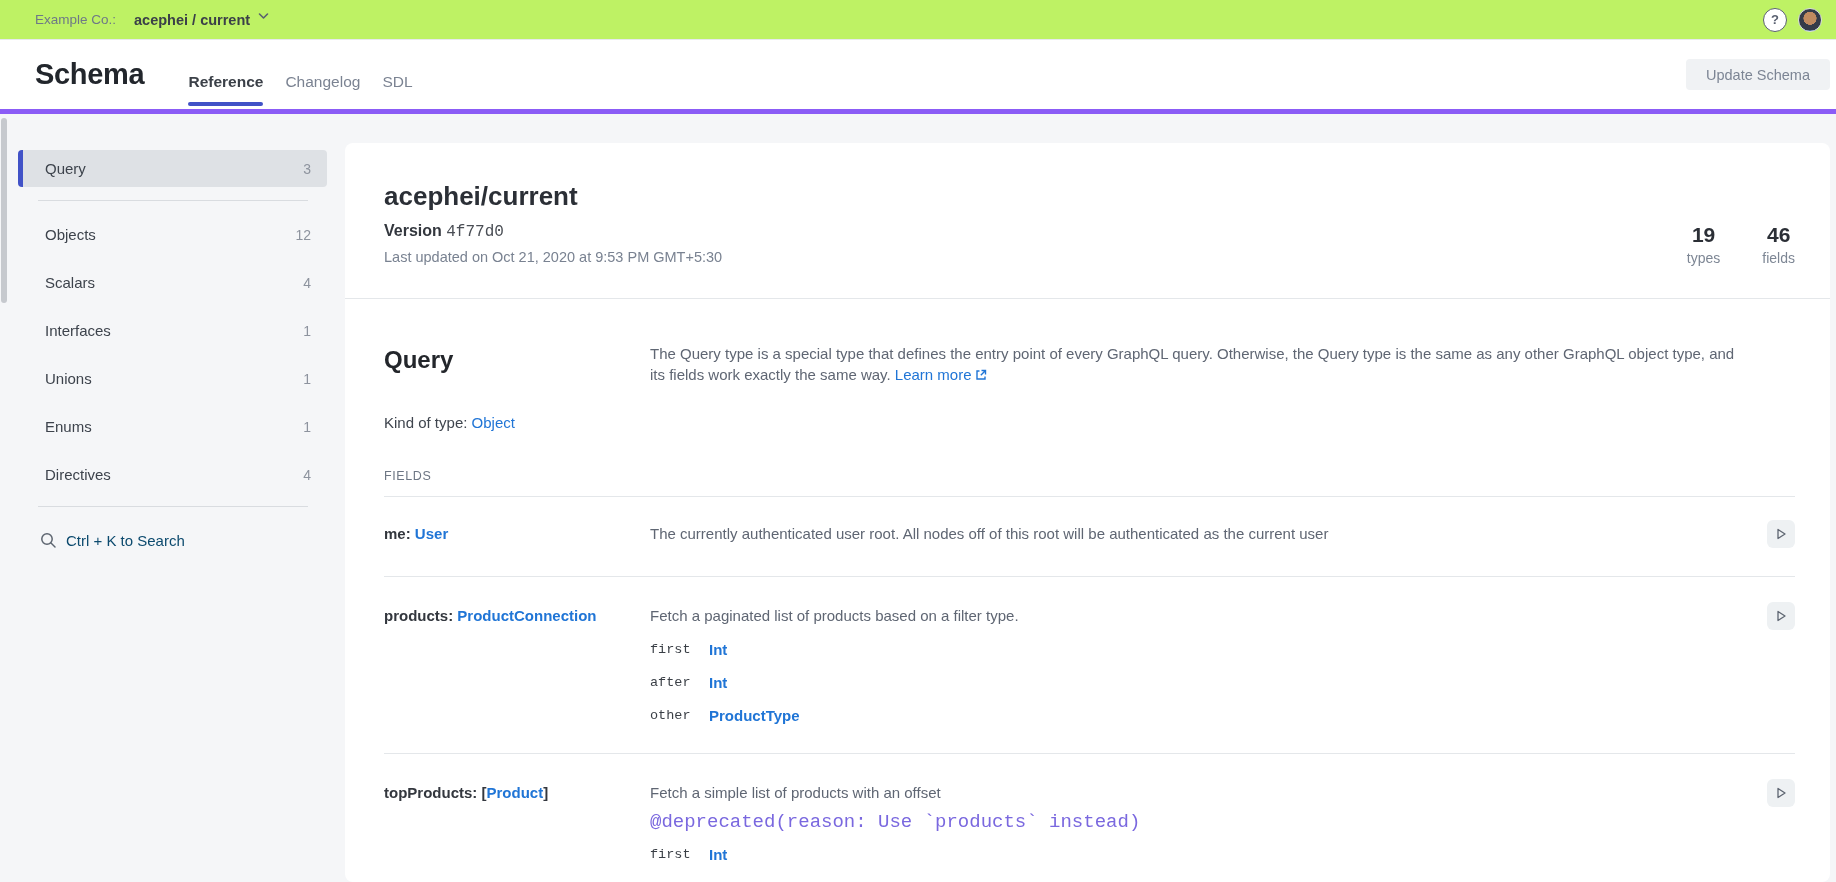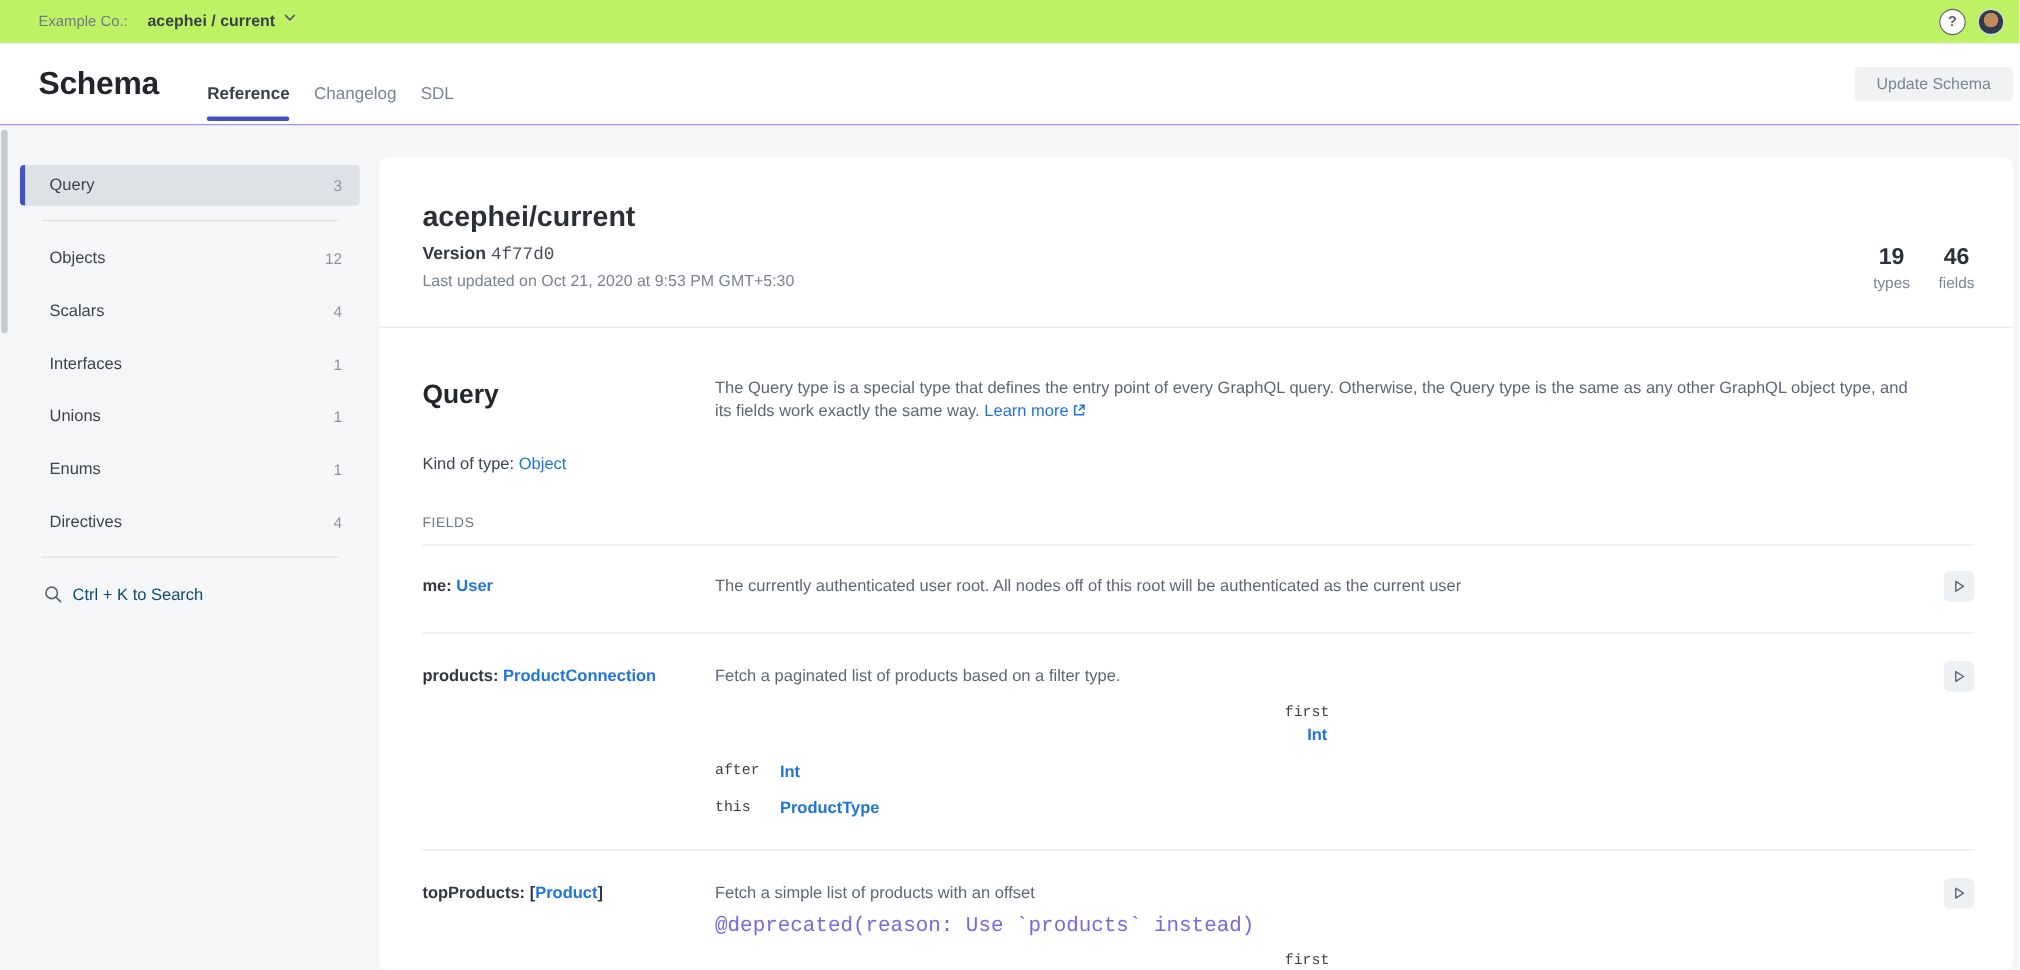--- a/index.html
+++ b/index.html
@@ -17,21 +17,21 @@
   .topbar-spacer { flex:1; }
   .help-btn { width:24px; height:24px; border-radius:50%; border:1.5px solid #596070;
     display:flex; align-items:center; justify-content:center; font-size:13px; color:#596070;
     font-weight:bold; background:#fff; cursor:pointer; }
   .avatar { width:24px; height:24px; border-radius:50%; margin-left:11px; cursor:pointer;
     background:radial-gradient(circle at 50% 42%, #c08a5f 0 38%, #343b49 40% 72%, #4a6f9b 73% 100%);
     border:1px solid #d8dbe0; }
 
   
   .pagehead { height:74px; display:flex; align-items:center; padding:0 6px 0 35px;
-    border-bottom:1px solid #8b5cf6; background:#fff; }
+    border-bottom:5px solid #8b5cf6; background:#fff; }
   .page-title { font-size:29px; font-weight:bold; color:#22262c; letter-spacing:-0.3px; margin-right:28px; }
   .tabs { display:flex; align-self:stretch; }
   .tab { display:flex; align-items:flex-end; padding:0 0 18px 0; margin:0 11px; position:relative;
     font-size:15.5px; color:#7b8392; cursor:pointer; }
   .tab.active { color:#3b4048; font-weight:bold;margin-left:16px; }
   .tab.active::after { content:""; position:absolute; left:0; right:0; bottom:3px; height:4px;
     border-radius:3px; background:#4152c7; }
   .pagehead-spacer { flex:1; }
   .update-btn { width:144px; height:31px; border:none; border-radius:4px; background:#f0f2f4;
     color:#7c8594; font-size:14.5px; font-family:inherit; cursor:not-allowed; }
@@ -57,21 +57,21 @@
   .main { flex:1; padding:29px 6px 0 0; }
   .card { background:#fff; border-radius:8px; height:739px; padding:0 35px 0 39px; overflow:hidden; }
 
   .schema-head { display:flex; align-items:flex-end; justify-content:space-between;
     padding:37px 0 31px 0; }
   .schema-title { font-size:26px; line-height:32px; font-weight:bold; color:#2b2f36; margin-bottom:8px; }
   .version-line { font-size:16px; line-height:22px; margin-bottom:4px; color:#33373e; }
   .version-label { font-weight:bold; }
   .version-value { font-size:16px; color:#4a4e55; }
   .updated-line { font-size:14.5px; line-height:20px; color:#798291; }
-  .stats { display:flex; gap:26px; }
+  .stats { display:flex; gap:42px; }
   .stat { text-align:center; }
   .stat-value { font-size:21px; line-height:24px; font-weight:bold; color:#2b2f36; }
   .stat-label { font-size:14px; line-height:18px; color:#7d8694; margin-top:2px; }
 
   .full-divider { height:1px; background:#e4e7ea; margin:0 -35px 0 -39px; }
 
   .grid3 { display:grid; grid-template-columns:266px 1fr 50px; }
   .type-head { padding-top:44px; }
   .type-name { font-size:24px; line-height:30px; font-weight:bold; color:#23262b; margin-top:2px; }
   .type-desc { font-size:15px; line-height:21px; color:#5f6673; max-width:1095px; }
@@ -83,21 +83,21 @@
   .inset-divider { height:1px; background:#e4e7ea; }
 
   .field-row { padding:27px 0 28px 0; border-bottom:1px solid #e4e7ea; }
   .field-row.has-args { padding-top:29px; padding-bottom:27px; }
   .field-row.last { padding-bottom:24px; border-bottom:1px solid #e4e7ea; }
   .field-sig { font-size:15px; line-height:20px; font-weight:bold; color:#33373e; }
   .field-sig a { font-weight:bold; }
   .field-desc { font-size:15px; line-height:20px; color:#5f6673; }
   .args { margin-top:14px; }
   .arg-row { display:flex; align-items:center; margin-top:13px; }
-  .arg-row:first-child { margin-top:0;flex-direction:column; }
+  .arg-row:first-child { margin-top:0; }
   .arg-name { font-size:13.5px; color:#3a3f46; width:59px; line-height:20px; }
   .arg-type { font-size:15px; font-weight:bold; line-height:20px; }
   .deprecated { font-size:19px; line-height:20px; color:#7a68df; margin-top:9px; }
   .args.tight { margin-top:13px; }
   .play-btn { width:28px; height:28px; border:none; border-radius:6px; background:#eef1f3;
     display:flex; align-items:center; justify-content:center; cursor:pointer;
     justify-self:end; margin-top:-4px; }
 </style>
 </head>
 <body>
@@ -241,21 +241,21 @@
           <div class="args">
             <div class="arg-row">
               <span class="arg-name mono">first</span>
               <a class="link arg-type">Int</a>
             </div>
             <div class="arg-row">
               <span class="arg-name mono">after</span>
               <a class="link arg-type">Int</a>
             </div>
             <div class="arg-row">
-              <span class="arg-name mono">this</span>
+              <span class="arg-name mono">other</span>
               <a class="link arg-type">ProductType</a>
             </div>
           </div>
         </div>
         <button class="play-btn">
           <svg width="14" height="14" viewBox="0 0 14 14">
               <path d="M4 2.5 L11 7 L4 11.5 Z" fill="none" stroke="#5f6672" stroke-width="1.3" stroke-linejoin="round"></path>
             </svg>
         </button>
       </div>

